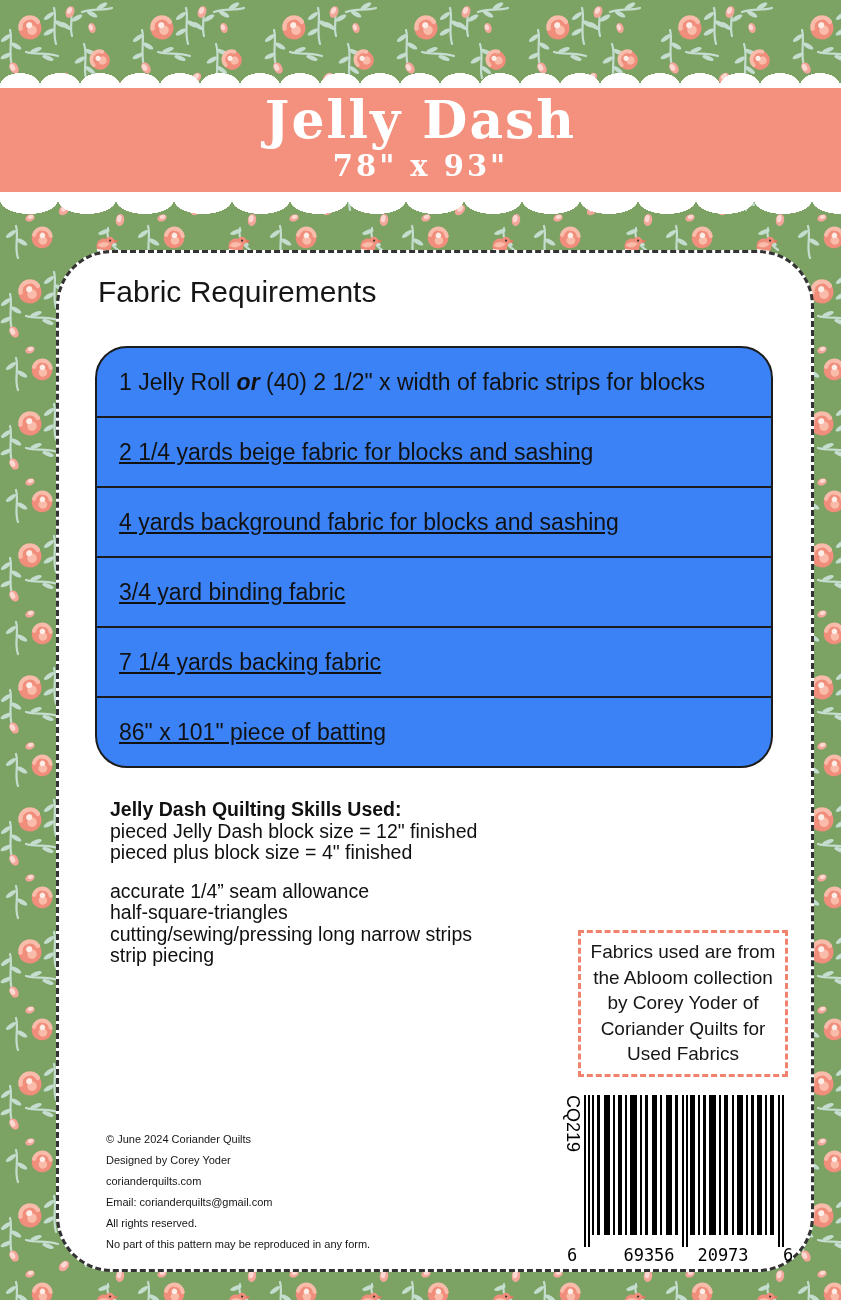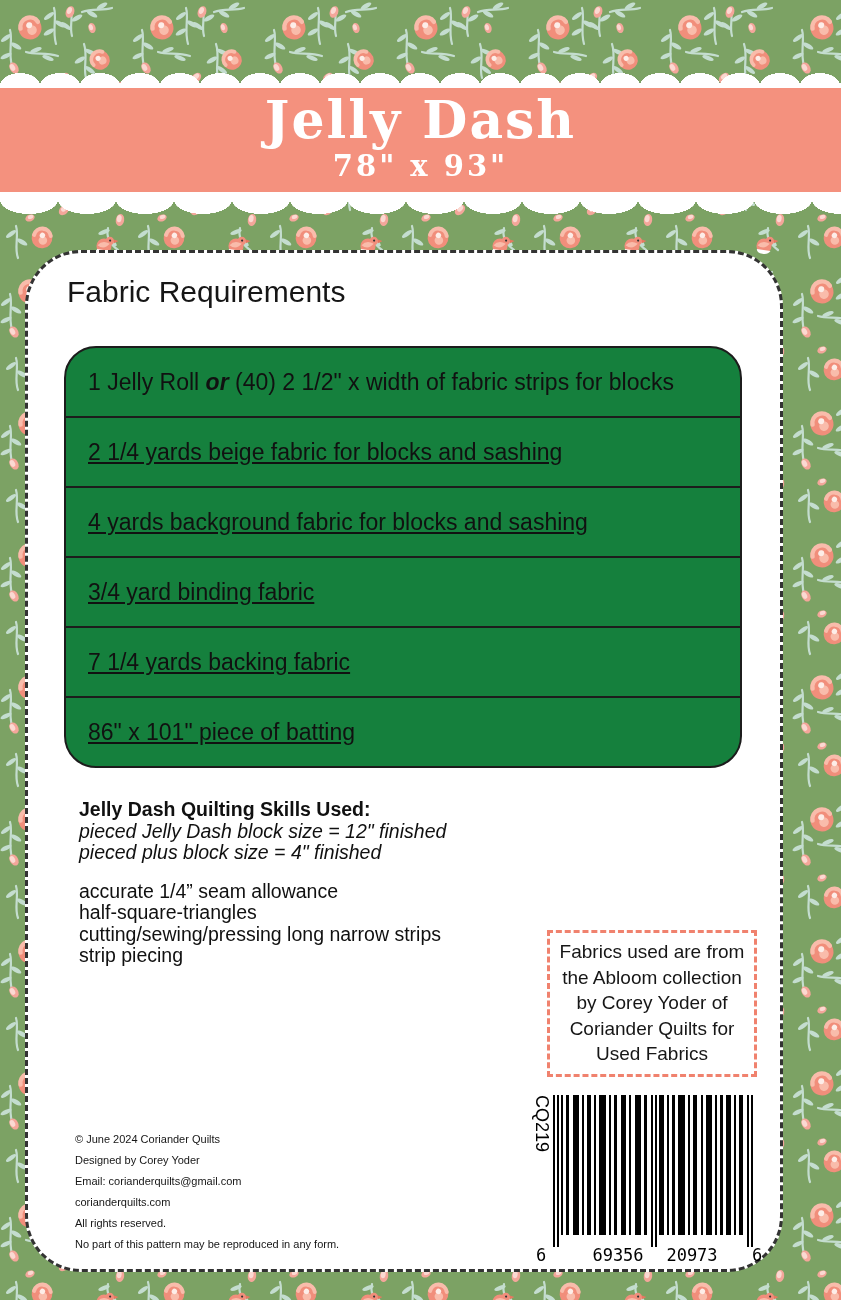--- a/index.html
+++ b/index.html
@@ -30,43 +30,43 @@
     font-family:"DejaVu Serif",serif;font-weight:700;font-size:52px;
     letter-spacing:2px;line-height:58px;margin-top:3px;
   }
   .quilt-size{
     font-family:"DejaVu Serif",serif;font-weight:700;font-size:29px;
     letter-spacing:3px;line-height:32px;margin-top:1px;
   }
 
   
   .panel{
-    position:absolute;left:25px;top:250px;width:758px;height:1022px;
+    position:absolute;left:56px;top:250px;width:758px;height:1022px;
     box-sizing:border-box;background:#ffffff;border:3px dashed #333333;
     border-radius:56px;color:#111;
   }
   .panel-heading{
     position:absolute;left:39px;top:22px;font-size:30px;color:#161616;
   }
   .req-table{
     position:absolute;left:36px;top:93px;width:678px;height:422px;
     box-sizing:border-box;border:2.5px solid #1c1c1c;border-radius:32px;
-    display:flex;flex-direction:column;overflow:hidden;background:#15803d;
+    display:flex;flex-direction:column;overflow:hidden;background:#3b82f6;
   }
   .req-row{
     flex:1;display:flex;align-items:center;padding-left:22px;
     font-size:23px;color:#111;
   }
   .req-row:not(:first-child){border-top:2.5px solid #1c1c1c;text-decoration:underline;}
   .req-row .em{font-weight:700;font-style:italic;white-space:pre;}
   .req-row .seg{white-space:pre;}
 
   .skills{position:absolute;left:51px;top:546px;font-size:19.5px;line-height:21.5px;color:#101010;}
   .skills .head{font-weight:700;}
-  .skills .it{font-style:italic;}
+  .skills .it{}
   .skills .gap{height:17px;}
 
   .note-box{
     position:absolute;left:519px;top:677px;width:210px;box-sizing:border-box;
     border:3px dashed #F0826E;padding:6px 4px 7px 4px;text-align:center;
     font-size:19px;line-height:25.5px;color:#161616;
   }
 
   .copyright{position:absolute;left:47px;top:876px;font-size:11px;line-height:20.9px;color:#161616;}
 
@@ -222,22 +222,22 @@
     <div>Fabrics used are from</div>
     <div>the Abloom collection</div>
     <div>by Corey Yoder of</div>
     <div>Coriander Quilts for</div>
     <div>Used Fabrics</div>
   </div>
 
   <div class="copyright">
     <div>© June 2024 Coriander Quilts</div>
     <div>Designed by Corey Yoder</div>
+    <div>corianderquilts.com</div>
     <div>Email: corianderquilts@gmail.com</div>
-    <div>corianderquilts.com</div>
     <div>All rights reserved.</div>
     <div>No part of this pattern may be reproduced in any form.</div>
   </div>
 
   <svg class="barcode" width="240" height="176" viewBox="0 0 240 176" xmlns="http://www.w3.org/2000/svg">
     <text class="bc-sku" x="8" y="4" transform="rotate(90 8 4)">CQ219</text>
     <g transform="translate(25 4)" fill="#000">
       <rect x="0" width="2" height="152"></rect>
         <rect x="4" width="2" height="152"></rect>
       <rect x="8" width="2" height="140"></rect>

